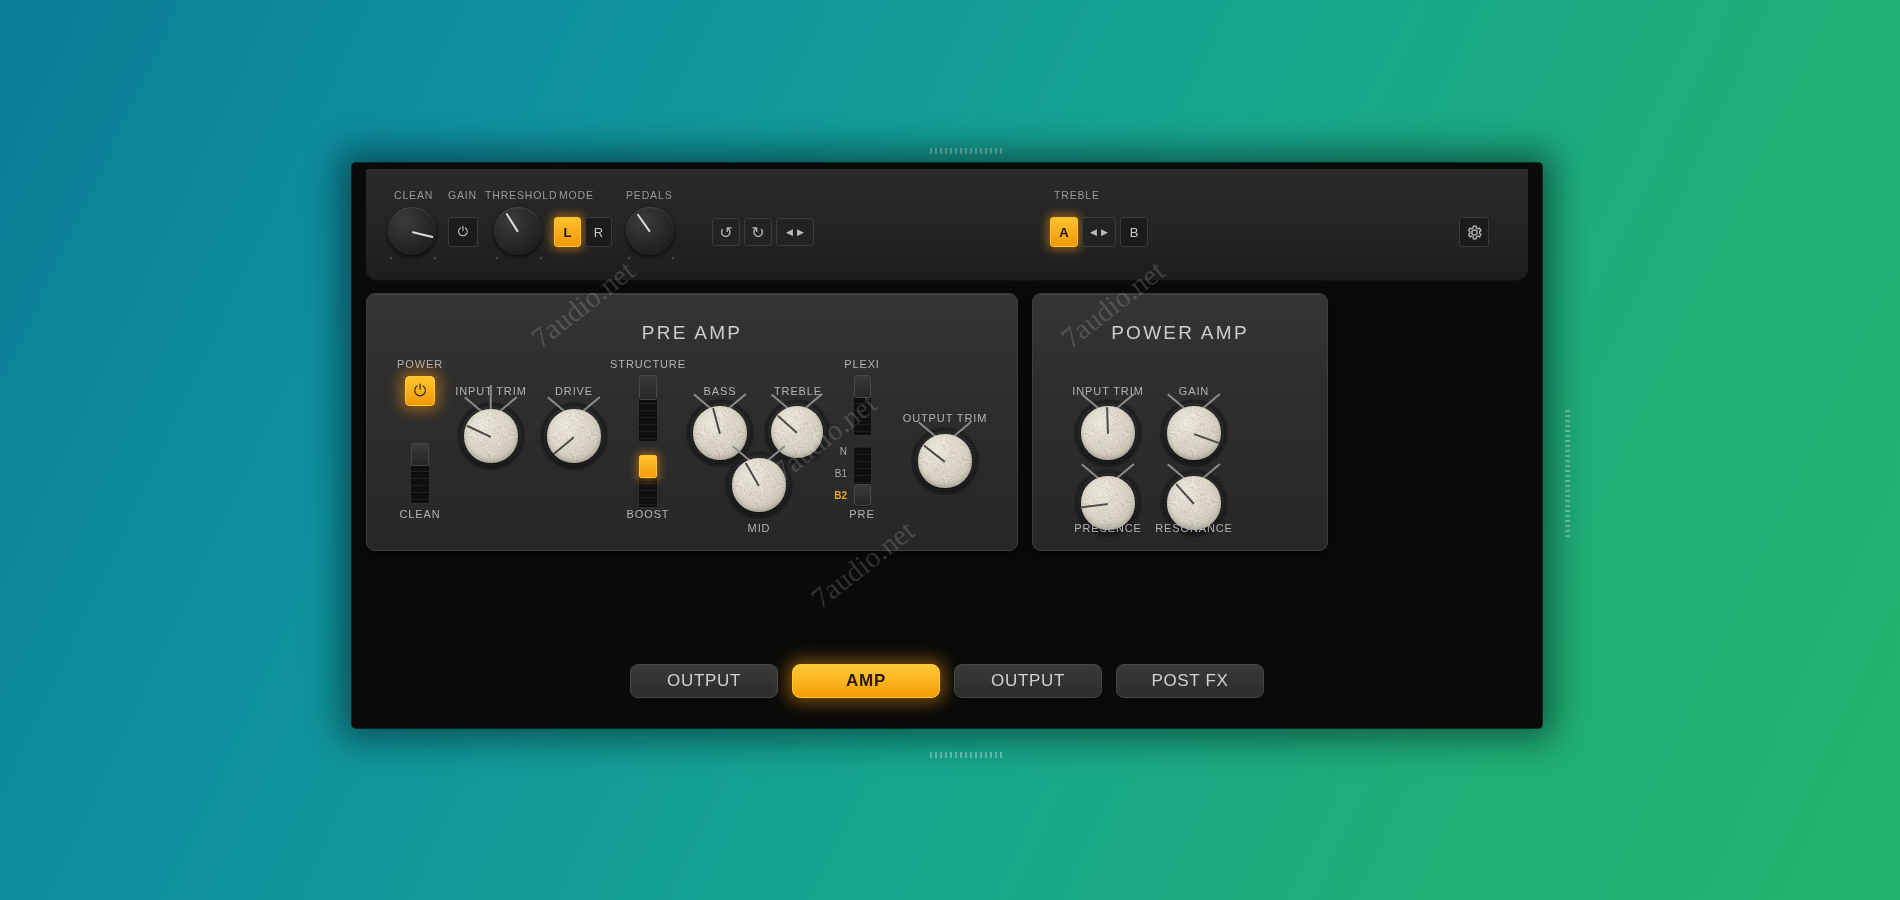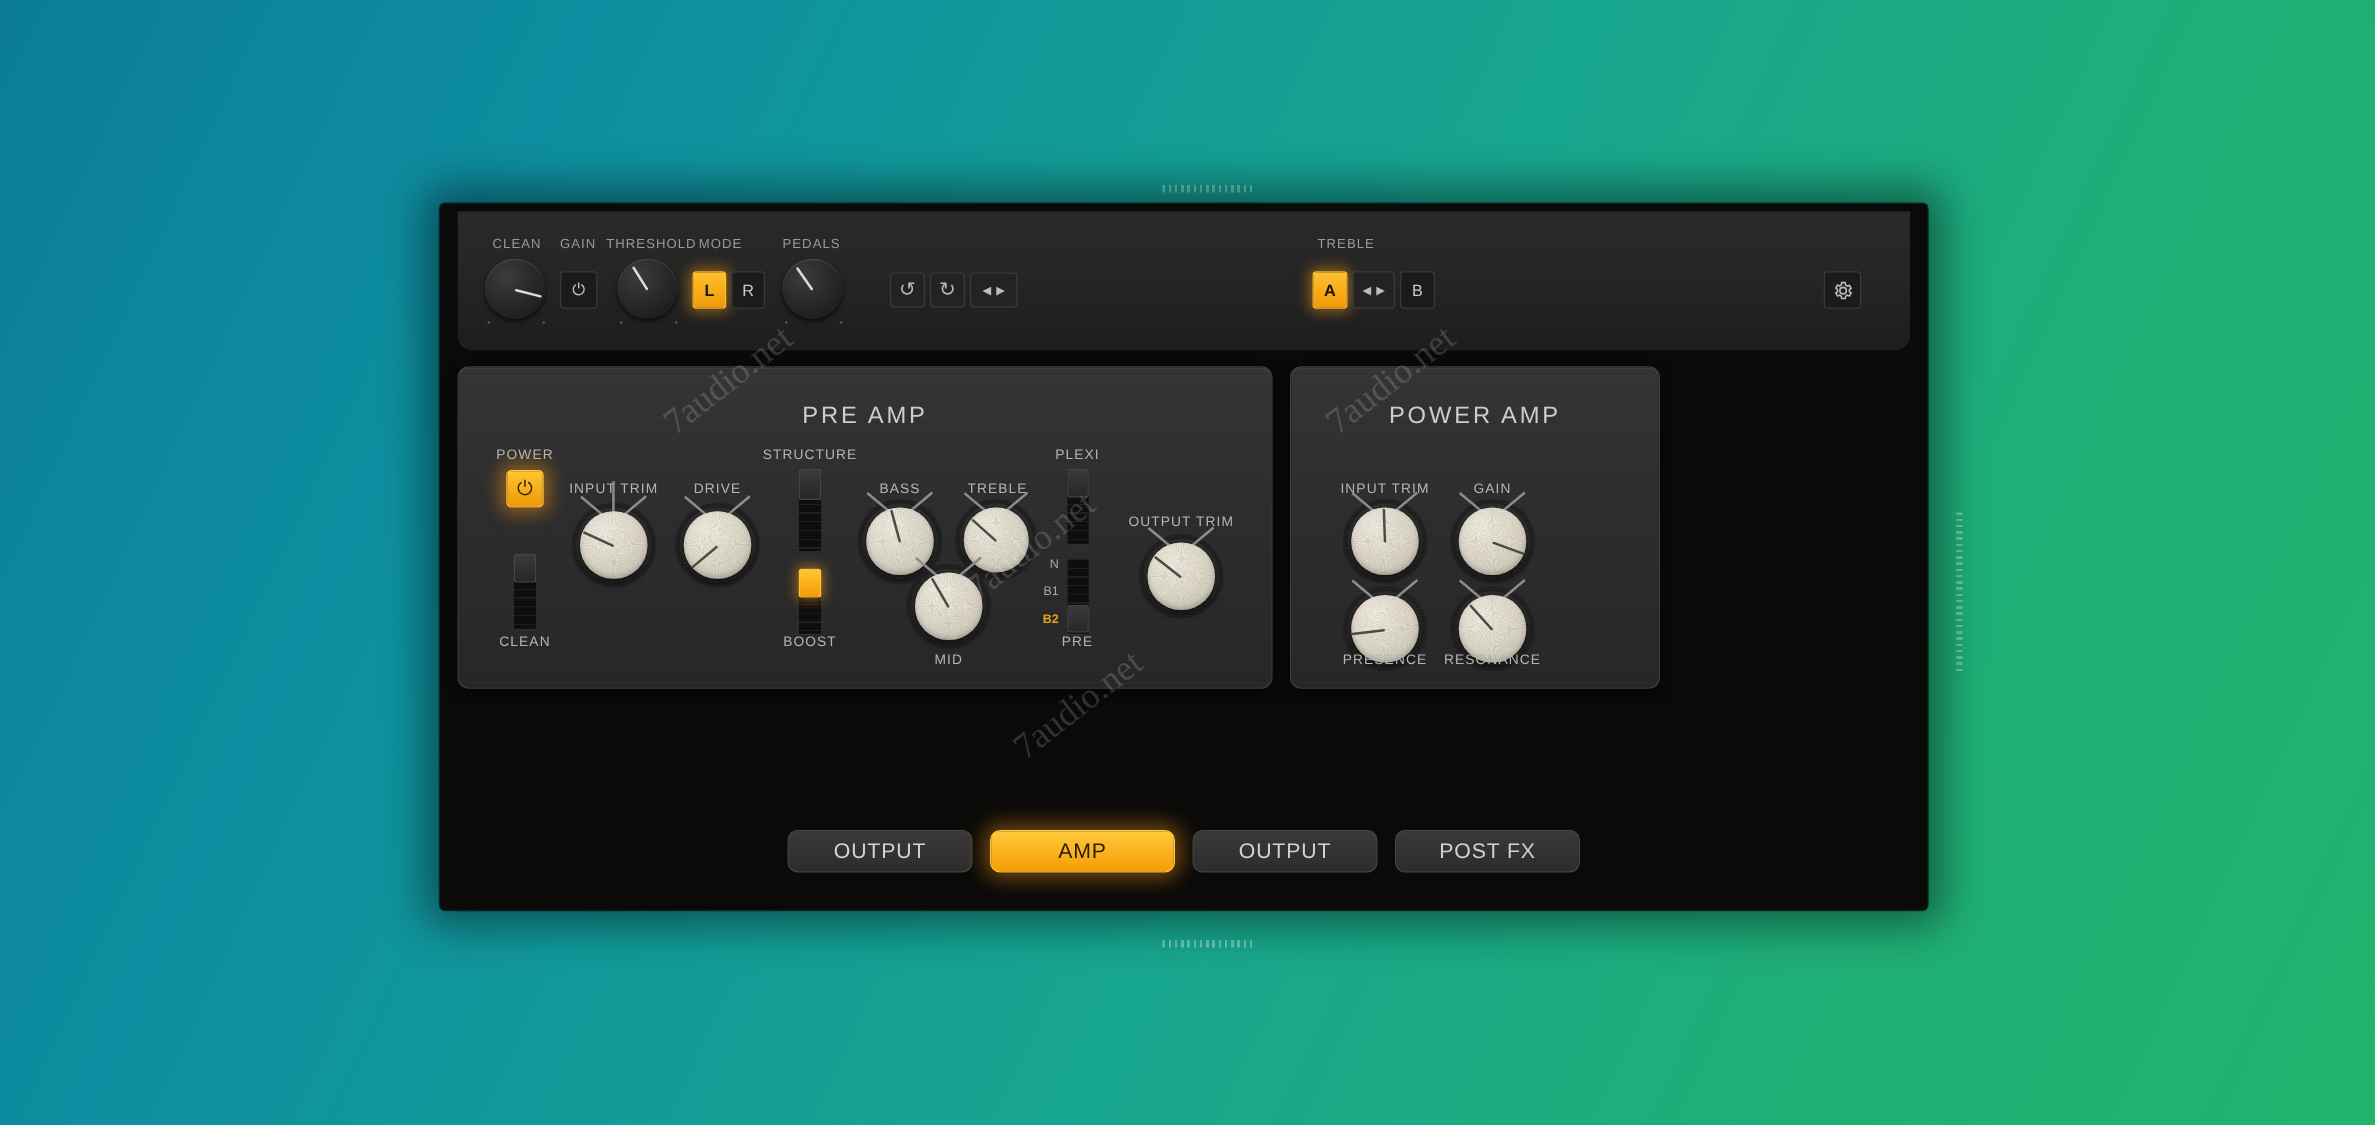--- a/index.html
+++ b/index.html
@@ -170,21 +170,21 @@
           justify-content:center; gap:14px; }
   .tab {
     width: 148px; height: 34px; border-radius: 8px;
     background: linear-gradient(180deg,#3a3a3a,#2c2c2c);
     border:1px solid #474747;
     color:#d2d2d2; font-size:17px; letter-spacing:.04em;
     display:flex; align-items:center; justify-content:center;
   }
   .tab.active {
     background: linear-gradient(180deg,#ffc93a,#f59d05);
-    border-color:#ffc93a; color:#2a1c02; font-weight:normal;
+    border-color:#ffc93a; color:#2a1c02; font-weight:bold;
     box-shadow: 0 0 16px 5px rgba(255,160,20,.42);
   }
 
   
   .wm {
     position:absolute; color: rgba(255,255,255,.16); font-size: 29px;
     transform: rotate(-38deg); pointer-events:none; white-space:nowrap;
     font-family:"Liberation Serif", serif;
   }
 </style>

